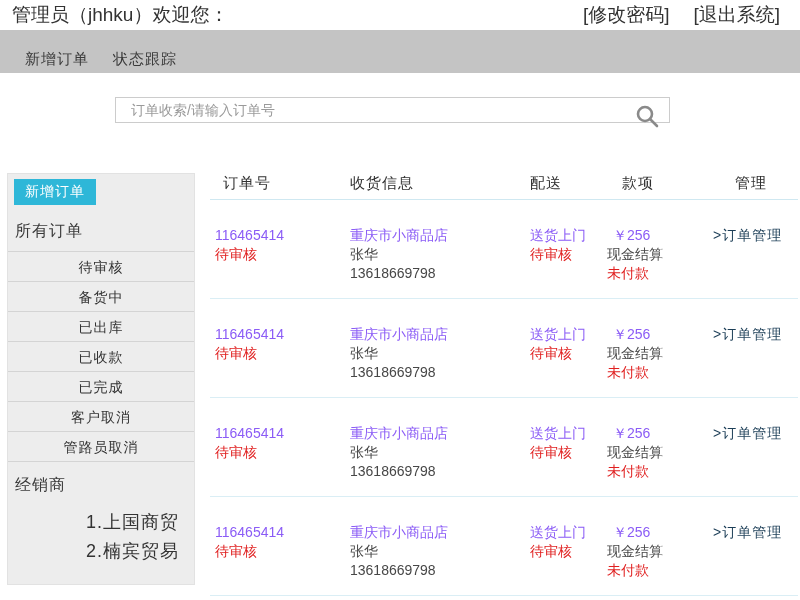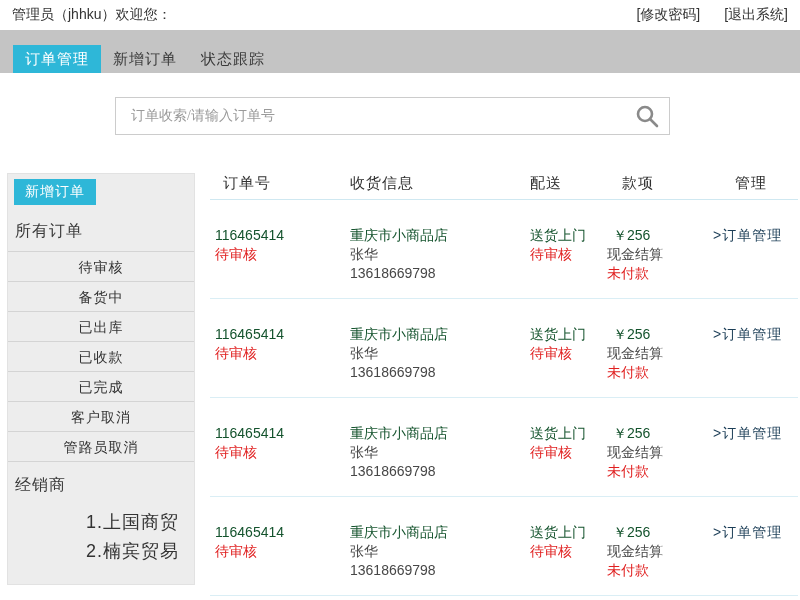--- a/index.html
+++ b/index.html
@@ -12,22 +12,22 @@
     color: #333;
   }
 
   
   .topbar {
     height: 30px;
     background: #ffffff;
     display: flex;
     align-items: center;
     justify-content: space-between;
-    padding: 0 12px 0 12px;
-    font-size: 14px;
+    padding: 0 20px 0 12px;
+    font-size: 19px;
     color: #333;
   }
   .topbar-links { display: flex; gap: 24px; }
   .topbar-link { color: #333; cursor: pointer; }
 
   
   .tabstrip {
     height: 43px;
     background: #c4c4c4;
     display: flex;
@@ -45,21 +45,21 @@
   }
   .tab.active {
     background: #2eb7d8;
     color: #ffffff;
   }
 
   
   .search-wrap {
     position: absolute;
     left: 115px; top: 97px;
-    width: 555px; height: 38px; font-family: Liberation Serif, serif;
+    width: 555px; height: 26px;
   }
   .search-input {
     width: 100%; height: 100%;
     border: 1px solid #cccccc;
     padding: 0 44px 0 15px;
     font-size: 14px;
     color: #333;
     outline: none;
     font-family: inherit;
   }
@@ -144,40 +144,39 @@
   .ohead .h4 { padding-left: 15px; }
   .ohead .h5 { padding-left: 22px; }
   .orderrow {
     padding: 26px 0 15px 0;
     border-bottom: 1px solid #daeef5;
     font-size: 14px;
     line-height: 19px;
   }
   .orderrow .c1 { padding-left: 5px; }
   .orderrow .c3 { padding-left: 7px; }
-  .navy { color: #14532d; }
+  .navy { color: #8b5cf6; }
   .red  { color: #e01f1f; }
   .gray { color: #474747; }
   .amount { padding-left: 6px; }
   .manage-link { color: #1c3e57; cursor: pointer; letter-spacing: 1px; }
   .cellline { display: block; }
 </style>
 </head>
 <body>
 
 <header class="topbar">
   <span>管理员（jhhku）欢迎您：</span>
   <div class="topbar-links">
     <span class="topbar-link">[修改密码]</span>
     <span class="topbar-link">[退出系统]</span>
   </div>
 </header>
 
 <nav class="tabstrip">
-  <div class="tab active">订单管理</div>
   <div class="tab">新增订单</div>
   <div class="tab">状态跟踪</div>
 </nav>
 
 <div class="search-wrap">
   <input class="search-input" type="text" placeholder="订单收索/请输入订单号" style="">
   <svg class="search-icon" viewBox="0 0 26 26">
     <circle cx="11" cy="11" r="7" fill="none" stroke="#8a8a8a" stroke-width="2.6"></circle>
     <line x1="16" y1="16" x2="23" y2="23" stroke="#8a8a8a" stroke-width="2.6" stroke-linecap="round"></line>
   </svg>

